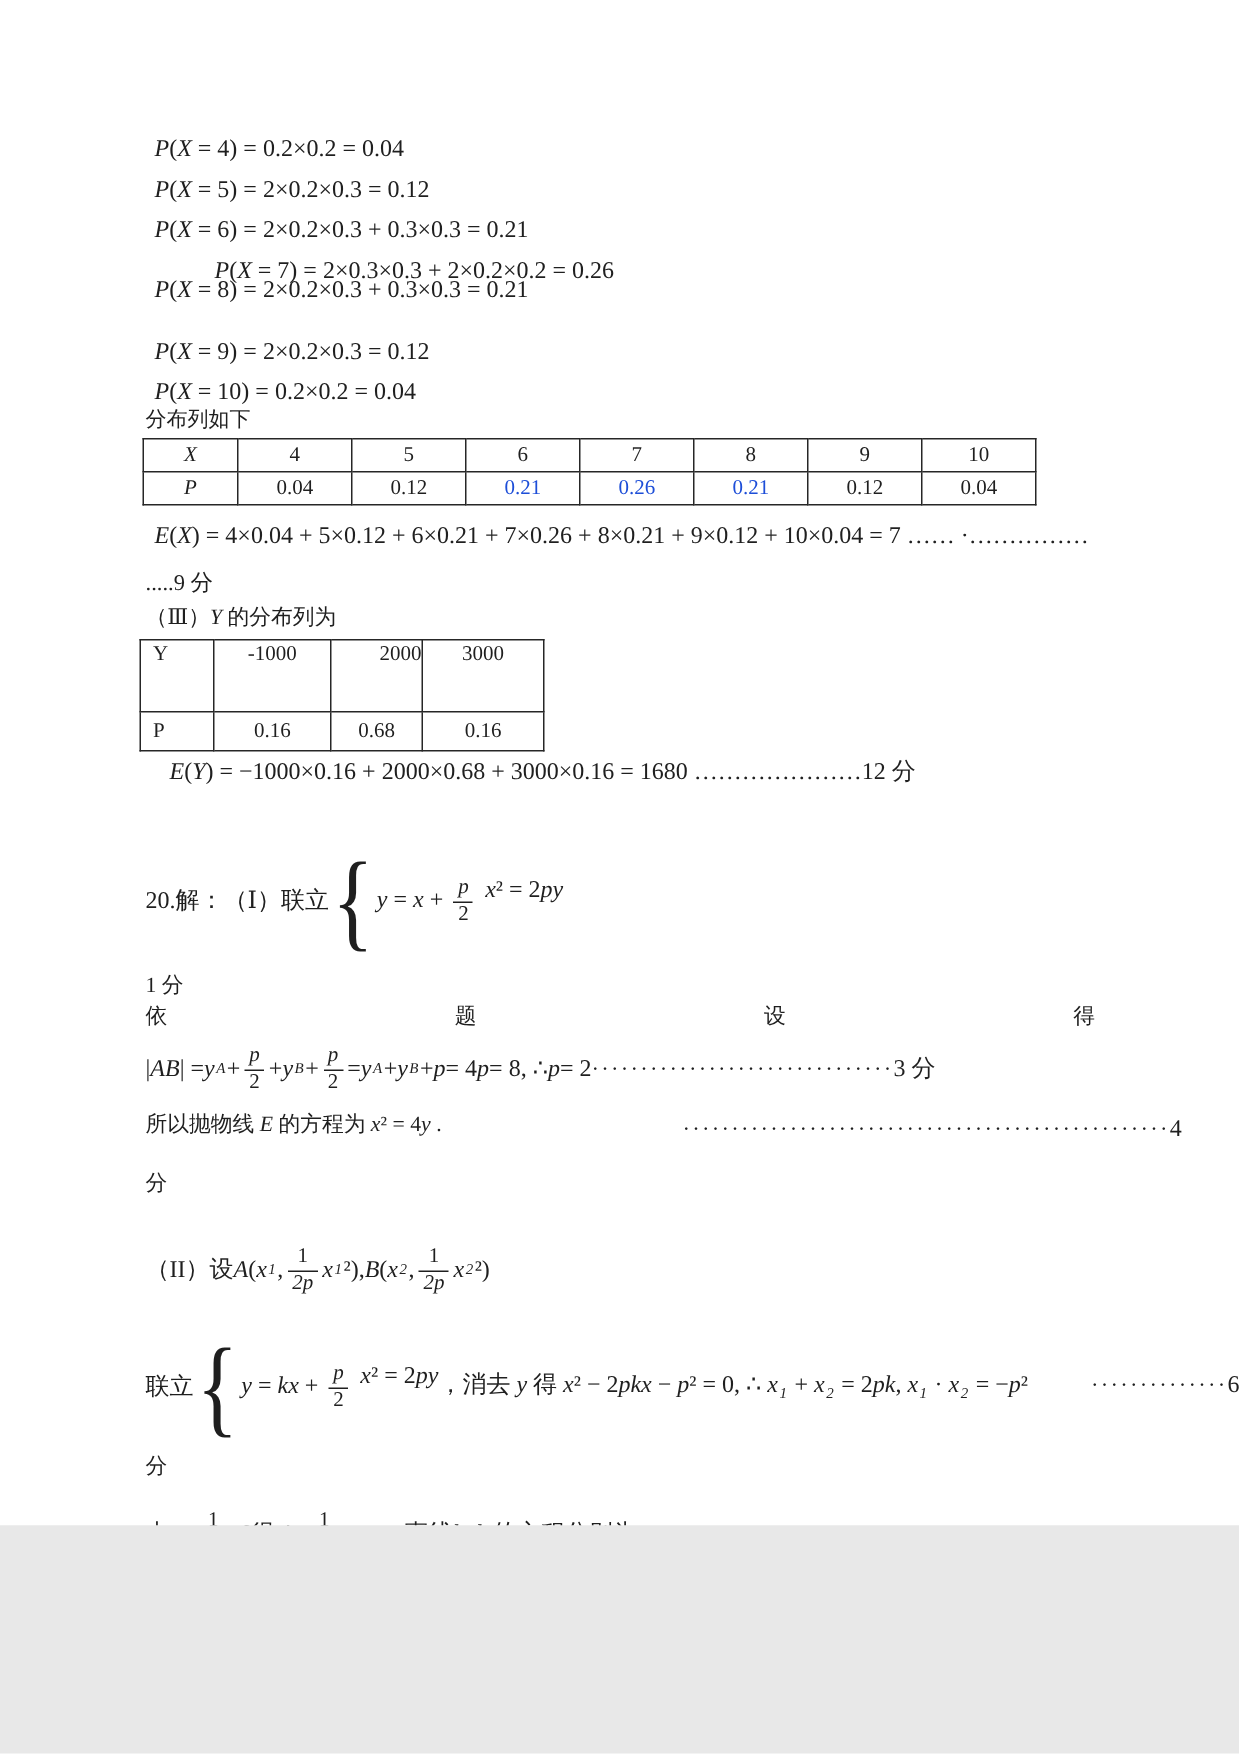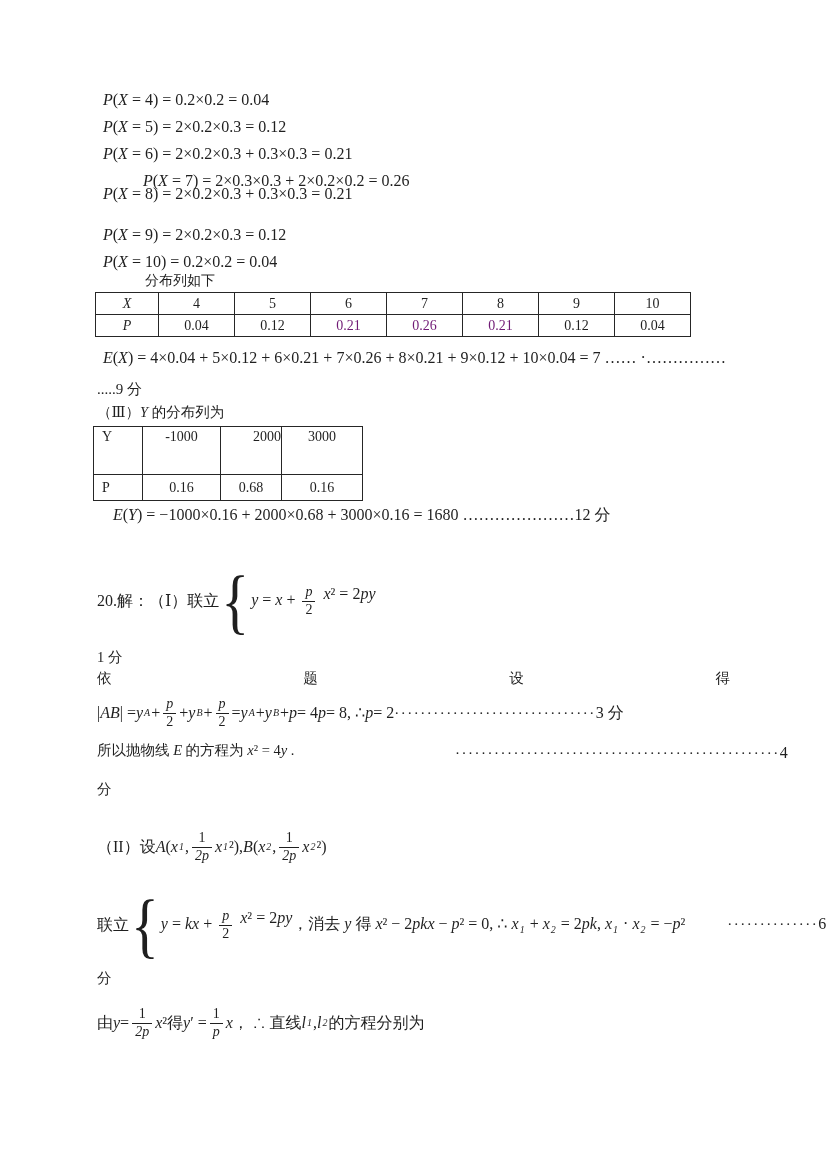--- a/index.html
+++ b/index.html
@@ -1,16 +1,16 @@
 <!DOCTYPE html>
 <html><head>
 <meta charset="utf-8">
 <style>
   html,body{margin:0;padding:0;background:#e8e8e8;}
-  .page{position:relative;width:826px;height:1169px;background:#ffffff;margin:0 auto;overflow:hidden;
+  .page{position:relative;width:826px;height:1017px;background:#ffffff;margin:0 auto;overflow:hidden;
         font-family:"Liberation Serif","DejaVu Serif",serif;color:#1f1f1f;}
   .ln{position:absolute;white-space:nowrap;font-size:16px;line-height:1.25;}
   .vrow{display:flex;align-items:center;}
   .s-r{font-style:normal;}
   .s-i{font-style:italic;}
   .s-sub{font-style:italic;font-size:10px;vertical-align:-4px;margin:0 1px 0 1px;}
   .s-dots{letter-spacing:1.5px;font-size:15px;}
   .s-gap{display:inline-block;width:42px;}
   .frac{display:inline-flex;flex-direction:column;text-align:center;vertical-align:middle;
         margin:0 3px;font-size:14px;line-height:1.2;}
@@ -21,37 +21,37 @@
   .syseq{white-space:nowrap;}
   table{border-collapse:collapse;position:absolute;table-layout:fixed;}
   td{border:1px solid #262626;text-align:center;font-size:14px;color:#1f1f1f;padding:0;}
   .t1{left:95px;top:292px;width:587px;}
   .t1 td{height:21px;}
   .t1 td.c0{font-style:italic;}
   .t2{left:93px;top:426px;width:257px;}
   .t2 tr.r1 td{height:45px;vertical-align:top;padding-top:2px;}
   .t2 tr.r2 td{height:25px;}
   .t2 td.c0{text-align:left;padding-left:8px;}
-  .blu{color:#701a75;}
+  .blu{color:#1d4ed8;}
   .justline{display:flex;justify-content:space-between;}
 </style>
 </head>
 <body>
 
 <div class="page">
 
   <div class="ln" style="left:103px;top:90px;"><span class="s-i">P</span><span class="s-r">(</span><span class="s-i">X</span><span class="s-r"> = 4) = 0.2×0.2 = 0.04</span></div>
   <div class="ln" style="left:103px;top:117px;"><span class="s-i">P</span><span class="s-r">(</span><span class="s-i">X</span><span class="s-r"> = 5) = 2×0.2×0.3 = 0.12</span></div>
   <div class="ln" style="left:103px;top:144px;"><span class="s-i">P</span><span class="s-r">(</span><span class="s-i">X</span><span class="s-r"> = 6) = 2×0.2×0.3 + 0.3×0.3 = 0.21</span></div>
   <div class="ln" style="left:103px;top:171px;margin-left:40px;"><span class="s-i">P</span><span class="s-r">(</span><span class="s-i">X</span><span class="s-r"> = 7) = 2×0.3×0.3 + 2×0.2×0.2 = 0.26</span></div>
   <div class="ln" style="left:103px;top:184px;"><span class="s-i">P</span><span class="s-r">(</span><span class="s-i">X</span><span class="s-r"> = 8) = 2×0.2×0.3 + 0.3×0.3 = 0.21</span></div>
   <div class="ln" style="left:103px;top:225px;"><span class="s-i">P</span><span class="s-r">(</span><span class="s-i">X</span><span class="s-r"> = 9) = 2×0.2×0.3 = 0.12</span></div>
   <div class="ln" style="left:103px;top:252px;"><span class="s-i">P</span><span class="s-r">(</span><span class="s-i">X</span><span class="s-r"> = 10) = 0.2×0.2 = 0.04</span></div>
 
-  <div class="ln" style="left:97px;top:272px;font-size:14px;margin-left:48px;">分布列如下</div>
+  <div class="ln" style="left:97px;top:272px;font-size:14px;">分布列如下</div>
 
   <table class="t1">
     <tbody>
         <tr>
       <td class="c0" style="width:62px;">X</td>
       <td style="width:75px;">4</td>
       <td style="width:75px;">5</td>
       <td style="width:75px;">6</td>
       <td style="width:75px;">7</td>
       <td style="width:75px;">8</td>

